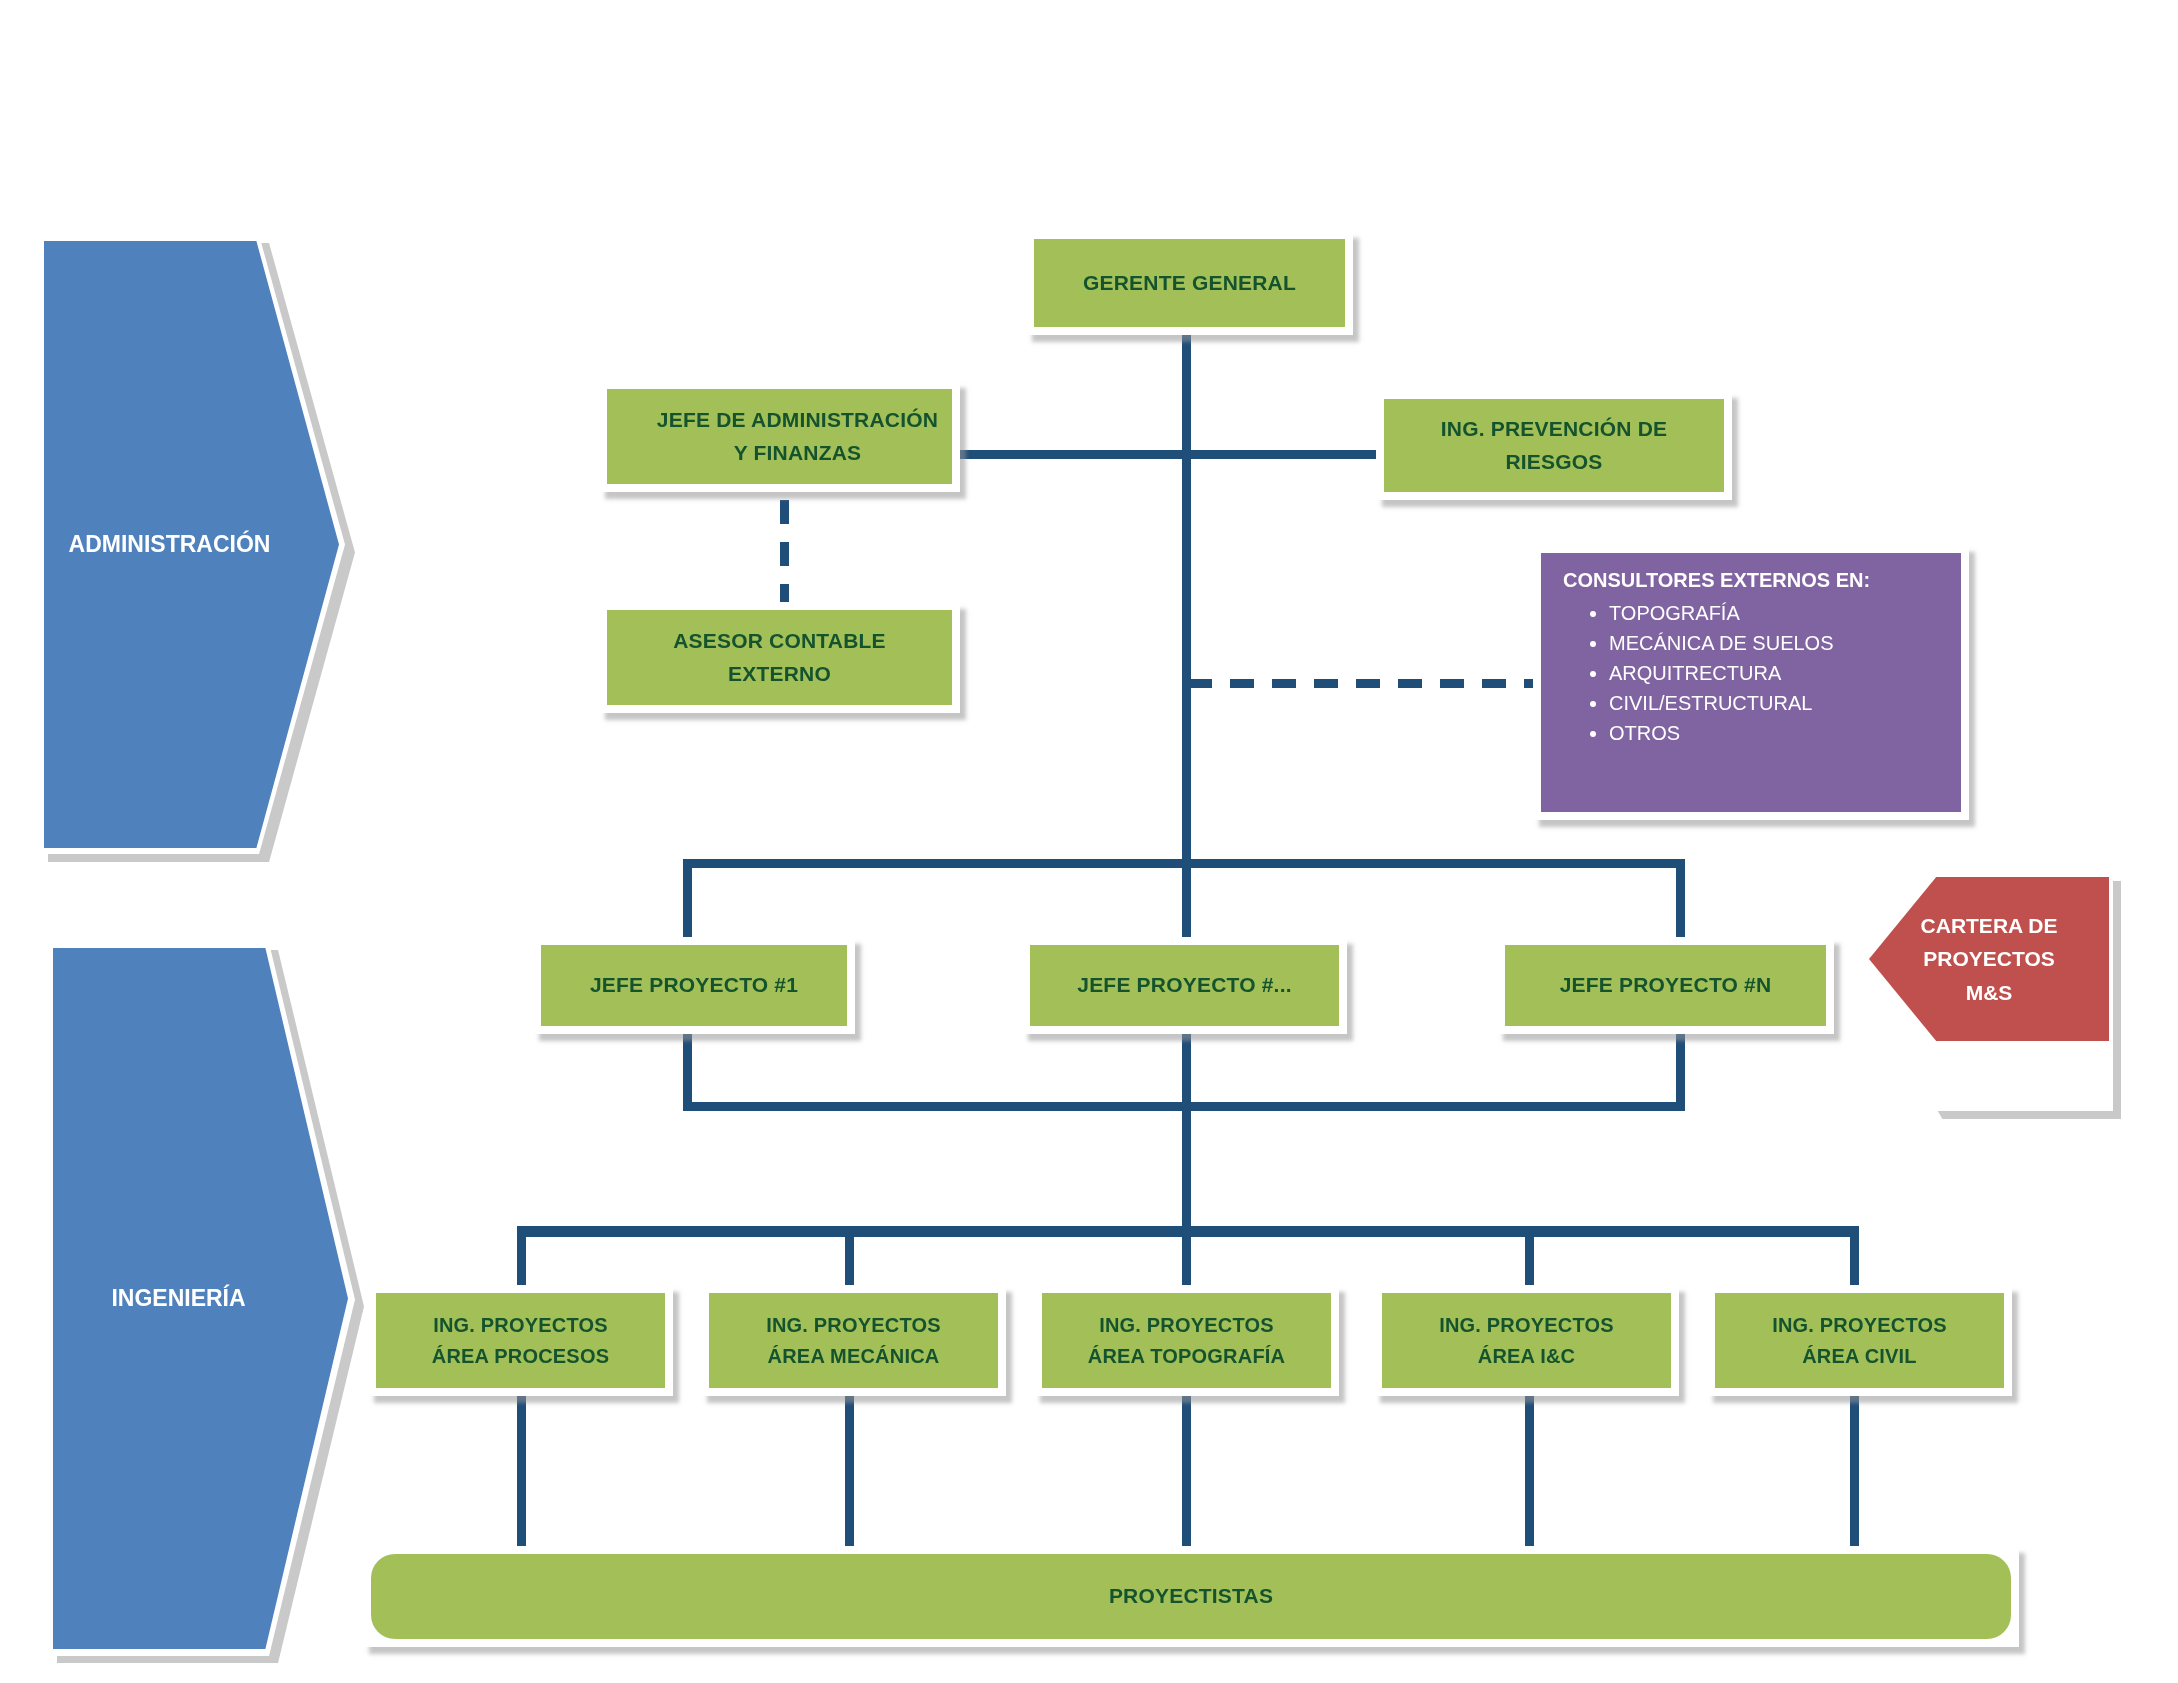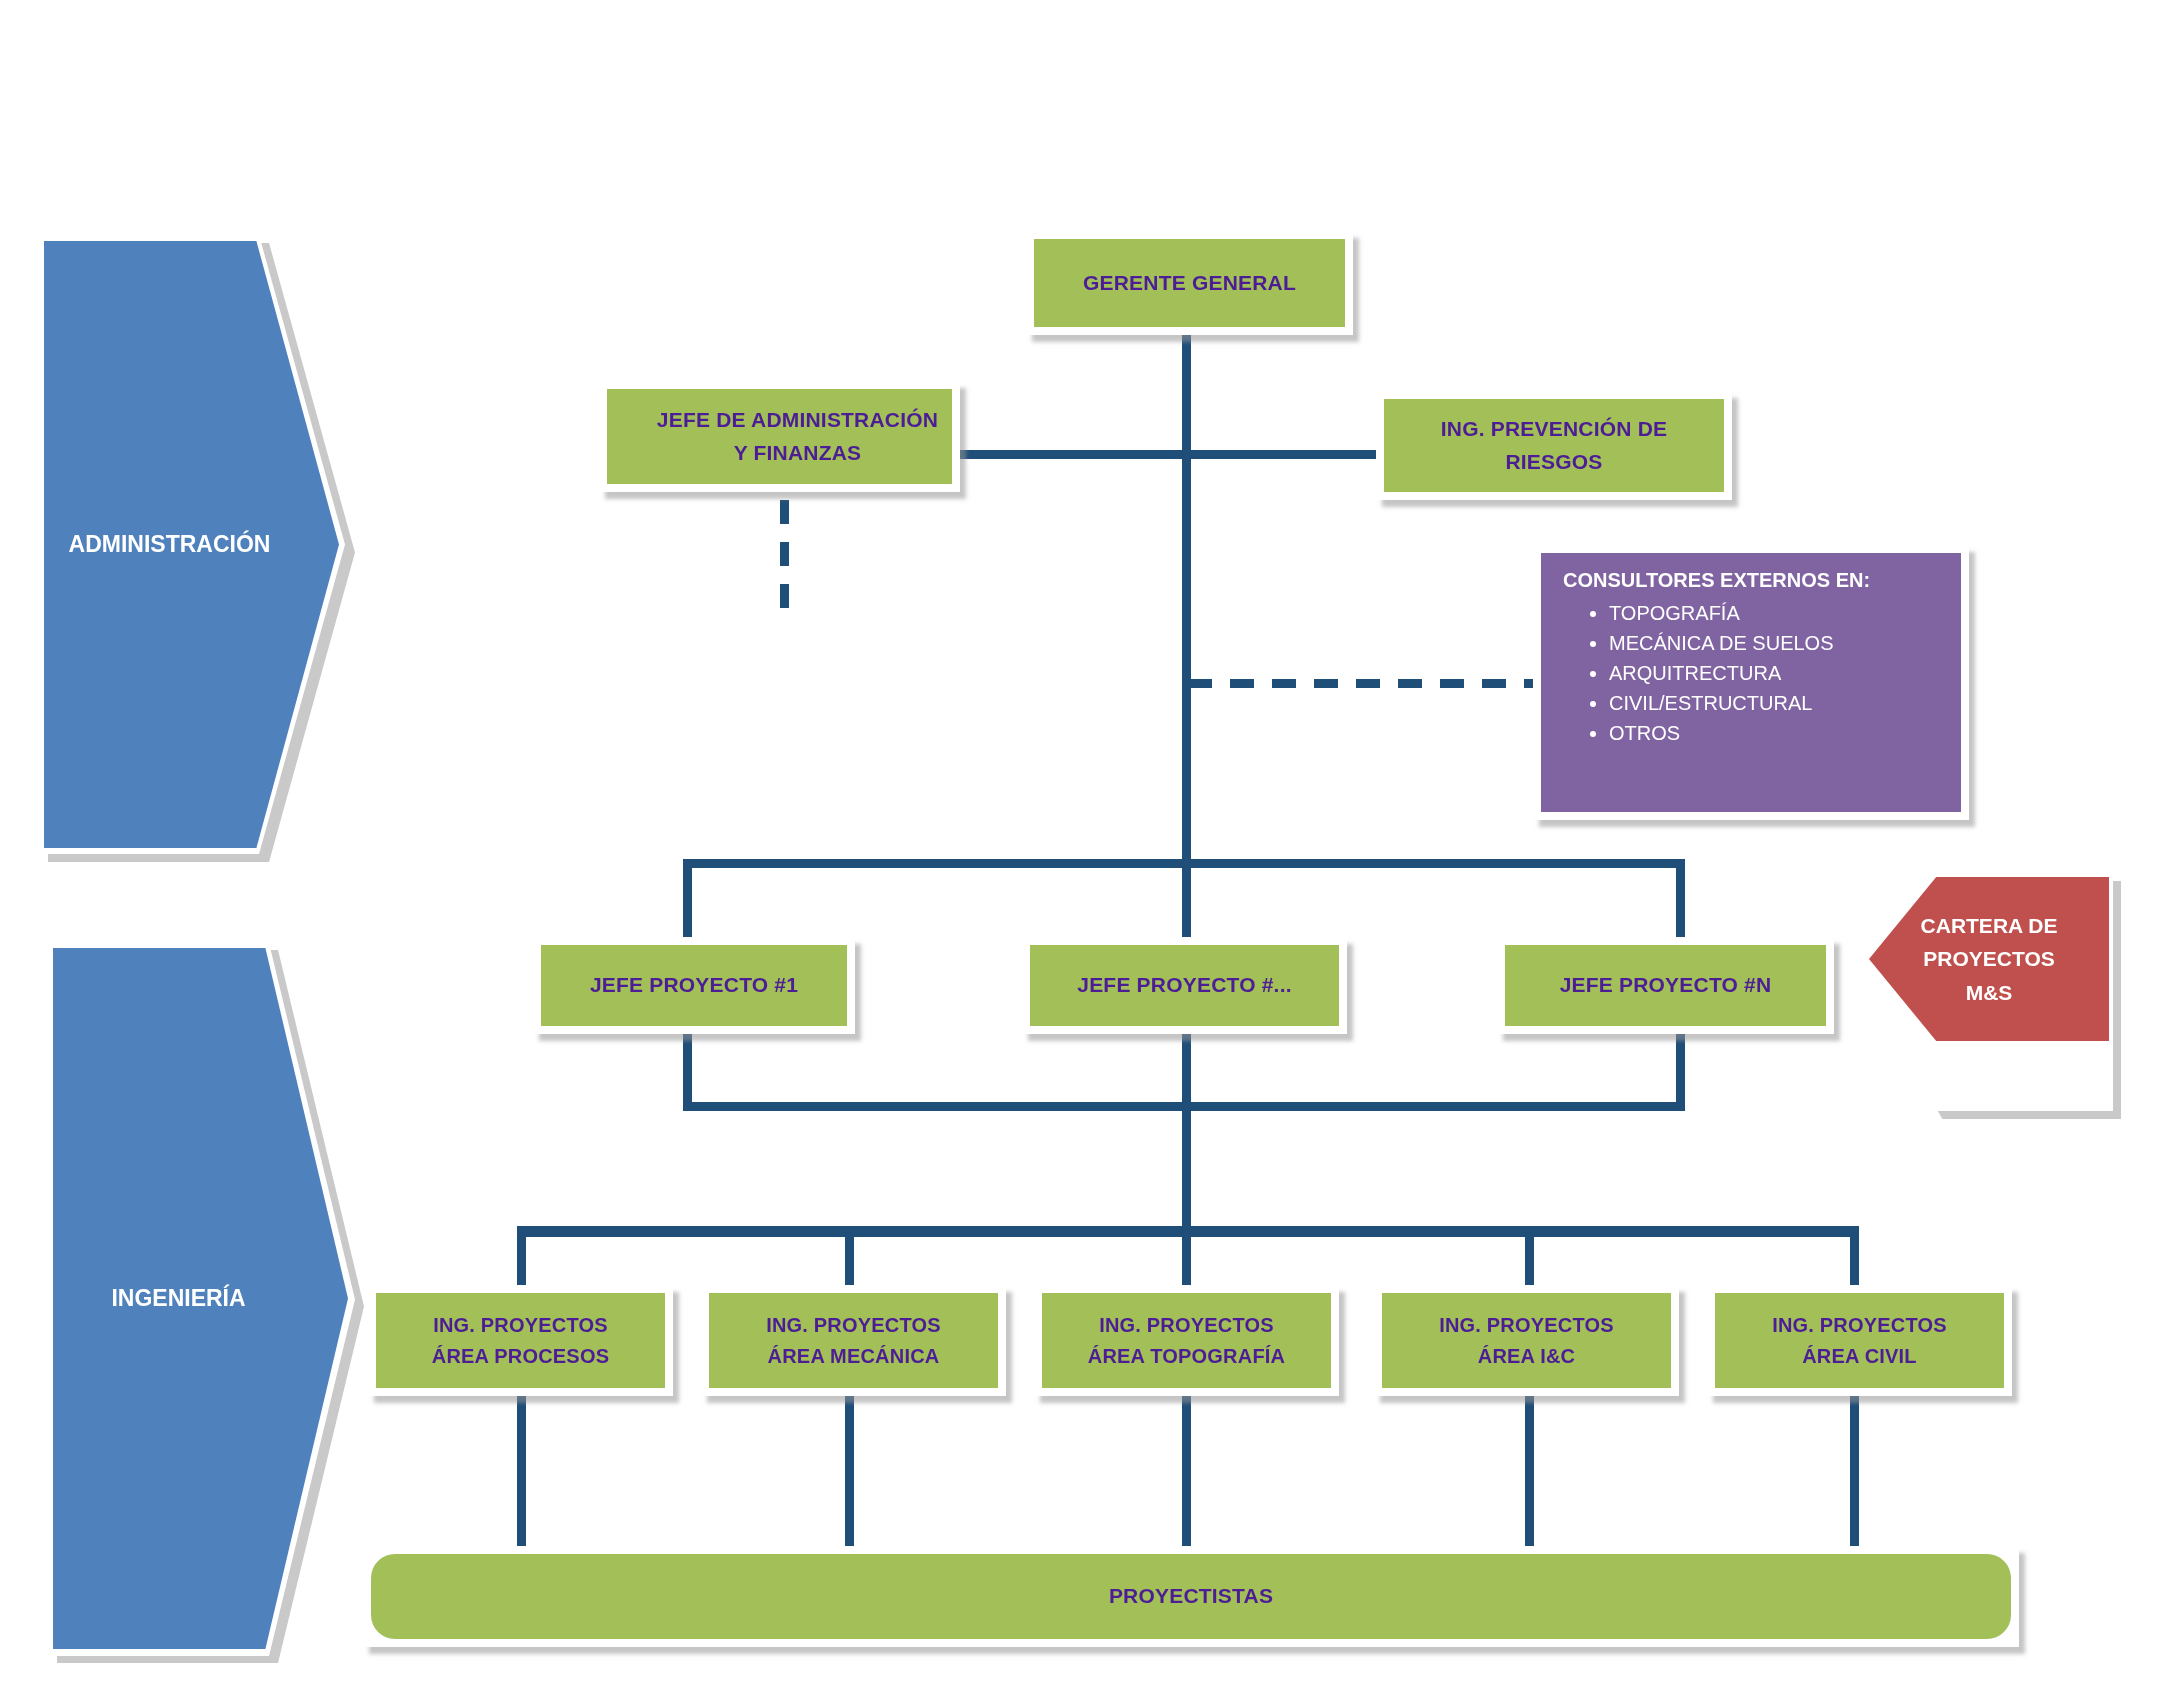--- a/index.html
+++ b/index.html
@@ -14,21 +14,21 @@
     background:#ffffff;
     padding:8px;
     box-shadow:6px 7px 4px rgba(150,150,150,.55);
     display:flex;align-items:center;justify-content:center;
   }
   .gbox > .fill{
     background:#a2c057;
     width:100%;height:100%;
     display:flex;flex-direction:column;
     align-items:center;justify-content:center;
-    color:#4c1d95;
+    color:#14532d;
     font-weight:bold;
     letter-spacing:0.2px;
     text-align:center;
     line-height:1.55;
   }
   .gbox .ln{display:block;white-space:nowrap;}
 
   
   .pbox{
     background:#ffffff;padding:8px;
@@ -155,20 +155,26 @@
     </div>
   </div>
 
   <div class="node gbox" style="left:1376px;top:391px;width:356px;height:109px;">
     <div class="fill" style="font-size:21px;">
       <span class="ln">ING. PREVENCIÓN  DE</span>
       <span class="ln">RIESGOS</span>
     </div>
   </div>
 
+  <div class="node gbox" style="left:599px;top:602px;width:361px;height:111px;">
+    <div class="fill" style="font-size:21px;">
+      <span class="ln">ASESOR CONTABLE</span>
+      <span class="ln">EXTERNO</span>
+    </div>
+  </div>
 
   <div class="node pbox" style="left:1533px;top:545px;width:436px;height:275px;">
     <div class="fill">
       <div class="ptitle">CONSULTORES EXTERNOS  EN:</div>
       <ul>
         <li>TOPOGRAFÍA</li>
         <li>MECÁNICA DE SUELOS</li>
         <li>ARQUITRECTURA</li>
         <li>CIVIL/ESTRUCTURAL</li>
         <li>OTROS</li>

